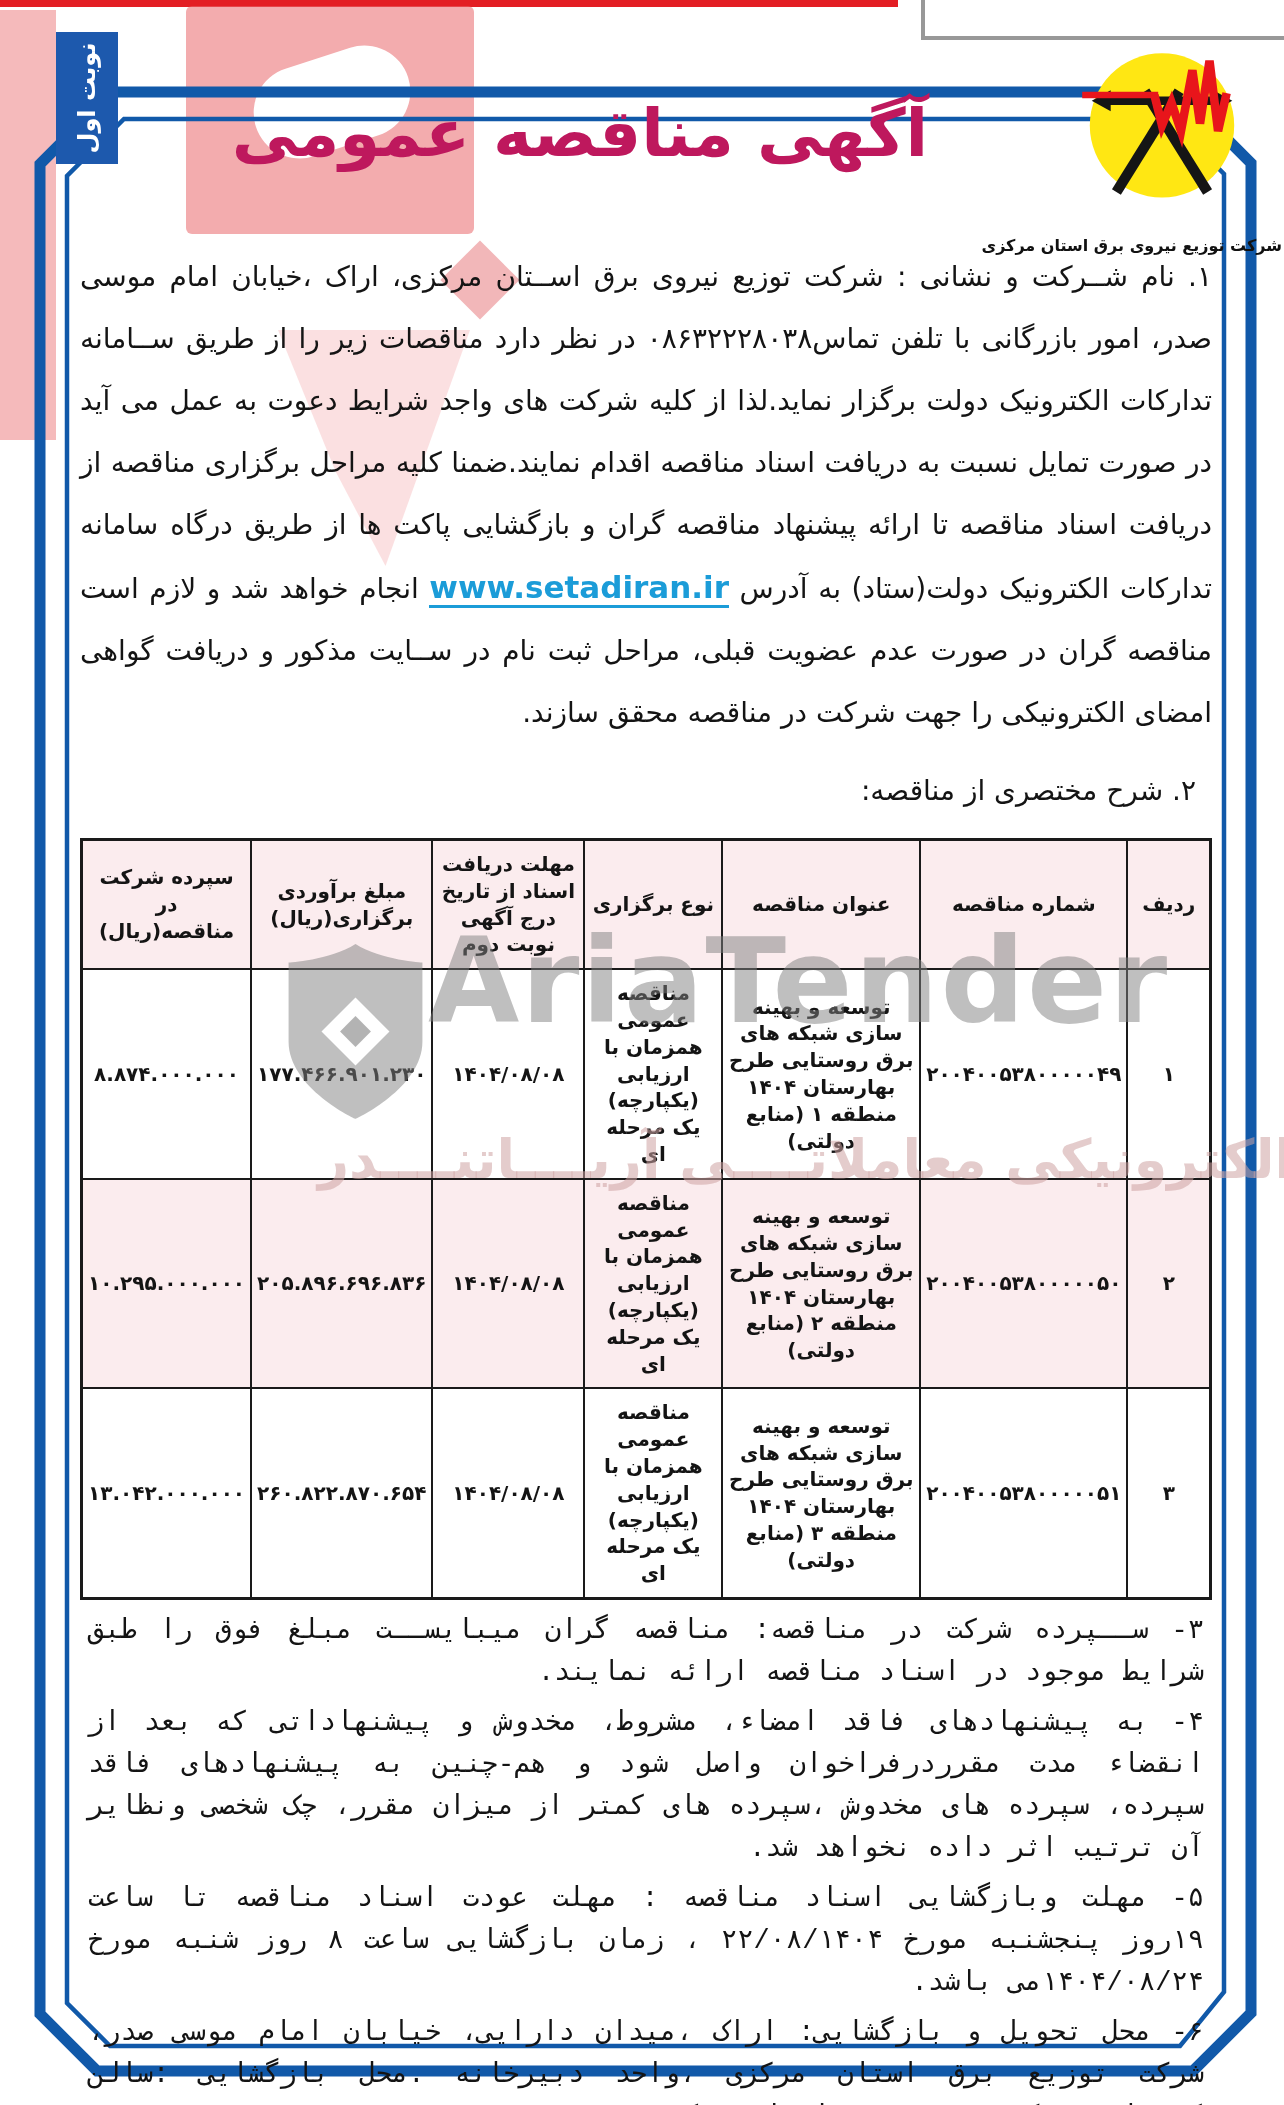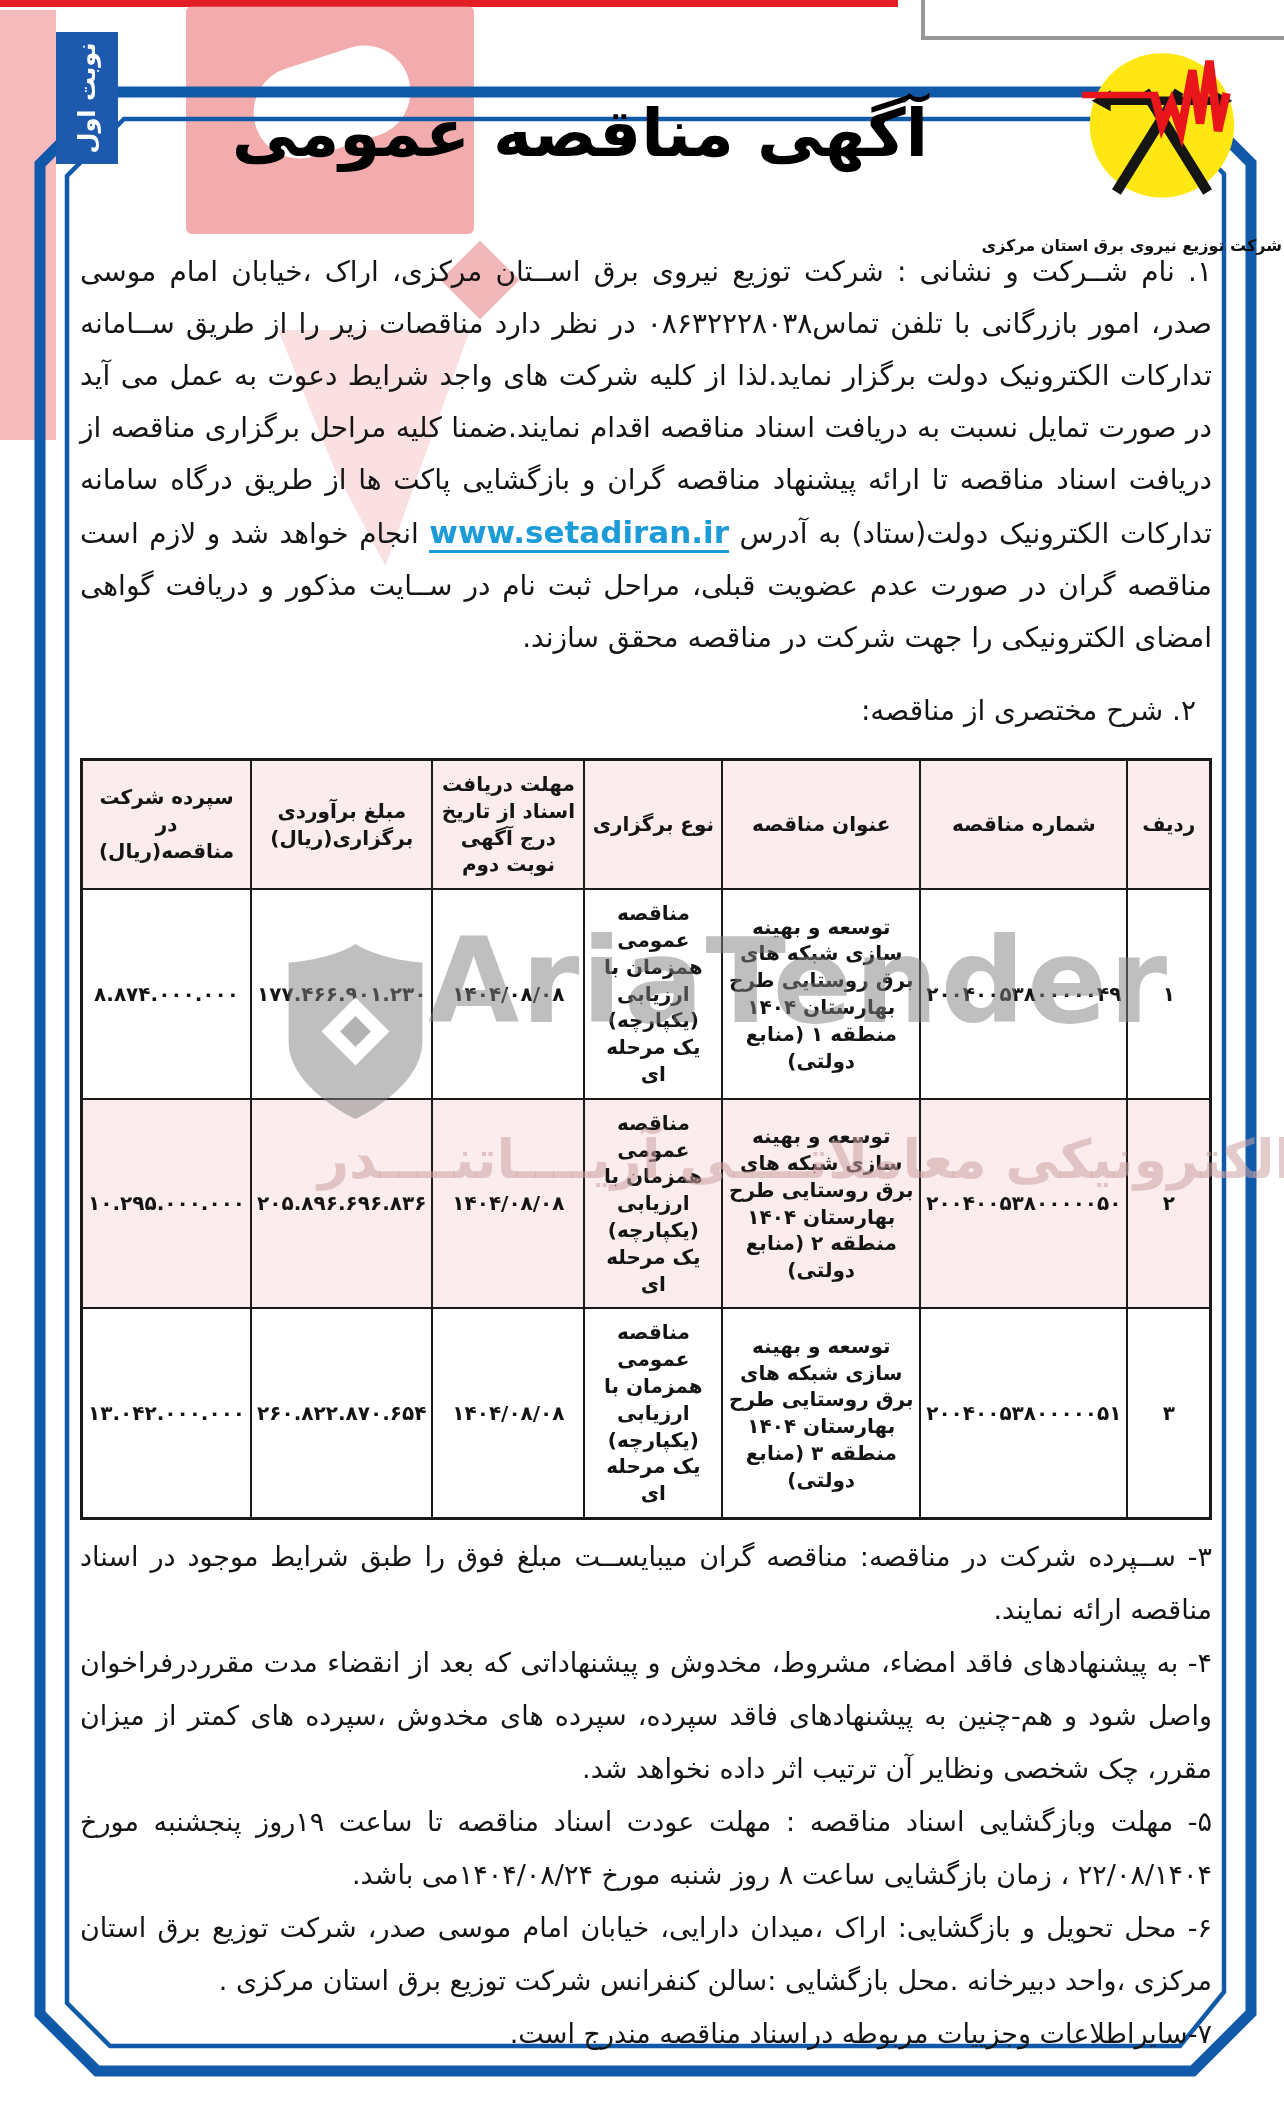--- a/index.html
+++ b/index.html
@@ -29,38 +29,38 @@
   .notice-tab{position:absolute;left:56px;top:32px;width:62px;height:132px;background:#1d59ad;z-index:3;
               display:flex;align-items:center;justify-content:center;}
   .notice-tab span{transform:rotate(-90deg);white-space:nowrap;color:#fff;font-weight:bold;font-size:24px;}
 
   
   .logo{position:absolute;left:1042px;top:38px;width:240px;z-index:3;text-align:center;}
   .logo-caption{margin-top:4px;font-size:16px;font-weight:bold;color:#111;direction:rtl;white-space:nowrap;}
 
   
   .title{position:absolute;left:200px;top:88px;width:760px;margin:0;z-index:2;text-align:center;
-         direction:rtl;color:#000000;font-size:66px;font-weight:bold;line-height:1.4;}
+         direction:rtl;color:#be185d;font-size:66px;font-weight:bold;line-height:1.4;}
 
   
   .content{position:absolute;left:80px;top:246px;width:1132px;z-index:2;direction:rtl;}
-  .intro{margin:0;font-size:28px;line-height:52px;text-align:justify;}
+  .intro{margin:0;font-size:28px;line-height:62px;text-align:justify;}
   .intro .link{color:#1b9cd8;font-weight:bold;font-size:31px;text-decoration:none;
                border-bottom:3px solid #1b9cd8;cursor:pointer;}
   .section-line{margin:16px;font-size:28px;line-height:62px;text-align:right;}
 
   table.tenders{width:100%;border-collapse:collapse;border:3px solid #1a1a1a;direction:rtl;
                 margin:12px 0 10px 0;}
   table.tenders th,table.tenders td{border:2px solid #1a1a1a;text-align:center;vertical-align:middle;
                 font-weight:bold;font-size:20px;line-height:1.34;padding:10px 5px;}
   table.tenders thead th{background:#fbecee;}
   table.tenders tbody tr:nth-child(2) td{background:#fbecee;}
   td.num{font-size:18px;white-space:nowrap;}
 
-  .note{margin:0;font-size:27px;line-height:53px;text-align:justify;}
+  .note{margin:8px;font-size:27px;line-height:42px;text-align:justify;font-family:Liberation Mono, monospace;}
 
   
   .watermark{position:absolute;left:0;top:0;z-index:4;pointer-events:none;}
   .wm-brand{position:absolute;left:428px;top:912px;font-size:118px;font-weight:bold;
             color:rgba(128,128,128,.5);letter-spacing:2px;}
   .wm-shield{position:absolute;left:288px;top:944px;}
   .wm-fa{position:absolute;left:318px;top:1128px;font-size:54px;font-weight:bold;direction:rtl;
          color:rgba(205,162,162,.55);letter-spacing:5px;white-space:nowrap;}
 </style>
 </head>

